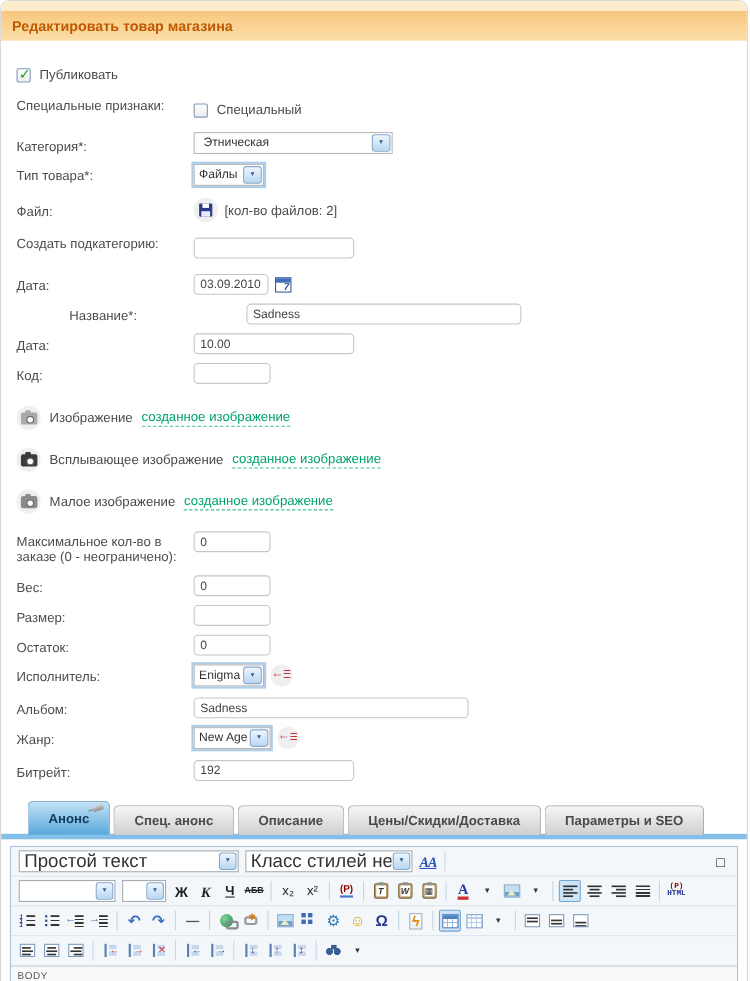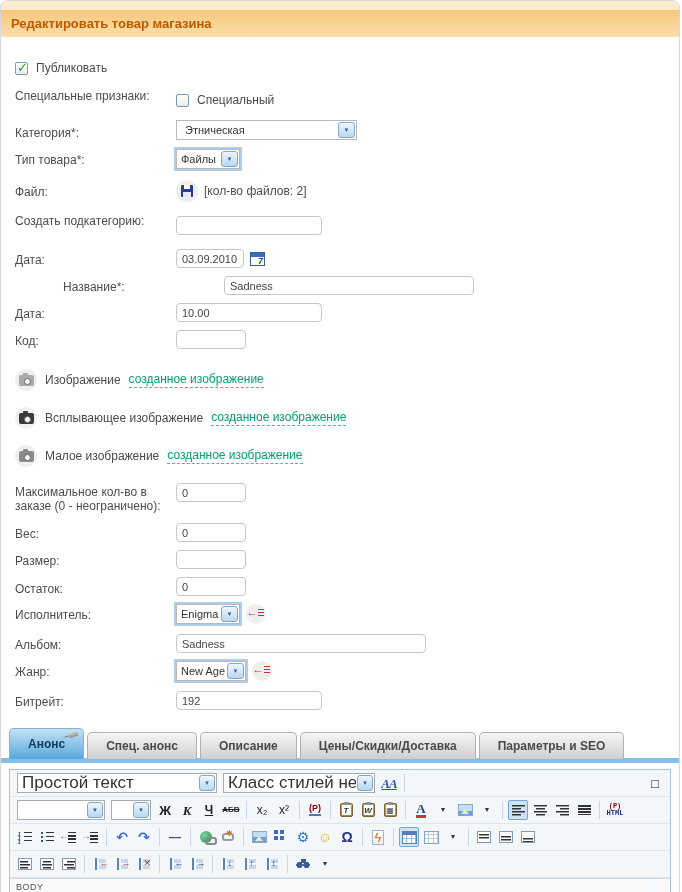--- a/index.html
+++ b/index.html
@@ -42,21 +42,21 @@
   .cam::after { content:""; position:absolute; left:5px; top:3px; width:5px; height:5px; border-radius:50%; background:#fff; border:1px solid #666; }
   .cam.dark { background:#3a3a3a; } .cam.mid { background:#8b8b8b; }
   .ic-addlist { width:15px; height:11px; position:relative;
     background:repeating-linear-gradient(#c23333 0 1px, transparent 1px 3px) right top/6px 9px no-repeat; }
   .ic-addlist::after { content:"←"; position:absolute; left:-2px; top:-3px; color:#c23333; font-size:11px; font-weight:bold; }
 
   .greenlink { color:#00a26e; text-decoration:none; border-bottom:1px dashed #3fbf94; padding-bottom:1px; }
   .fileinfo { color:#4d4d4d; }
 
   
-  .tabbar { display:flex; align-items:flex-end; margin-top:18px; padding-left:8px; gap:3px; position:relative; }
+  .tabbar { display:flex; align-items:flex-end; margin-top:18px; padding-left:24px; gap:3px; position:relative; }
   .tab { height:27px; padding:0 18px; background:linear-gradient(#f6f6f6,#cfcfcf); border:1px solid #b0b0b0; border-bottom:none; border-radius:5px 5px 0 0; display:flex; align-items:center; font-weight:bold; color:#4a4a4a; font-size:12px; }
   .tab.active { height:31px; background:linear-gradient(#c2e2f7,#58a8da); color:#103a5e; position:relative; border-color:#8ab2cf; }
   .pin { position:absolute; right:5px; top:3px; width:10px; height:5px; background:linear-gradient(#d6d6d6,#8f8f8f); border-radius:1px; transform:rotate(-18deg); }
   .pin::after { content:""; position:absolute; left:-4px; top:2px; width:4px; height:1px; background:#777; }
   .tabstrip { height:5px; background:#85bee8; margin-top:-1px; }
 
   
   .editor { margin:6px 8px 0 8px; border:1px solid #a9c4dc; background:#f4f7fa; }
   .tbrow { display:flex; align-items:center; padding:3px 4px; border-bottom:1px solid #dde7f0; min-height:26px; flex-wrap:nowrap; }
   .tbbtn { min-width:20px; height:20px; display:inline-flex; align-items:center; justify-content:center; border:1px solid transparent; border-radius:2px; margin:0 1px; cursor:default; }

